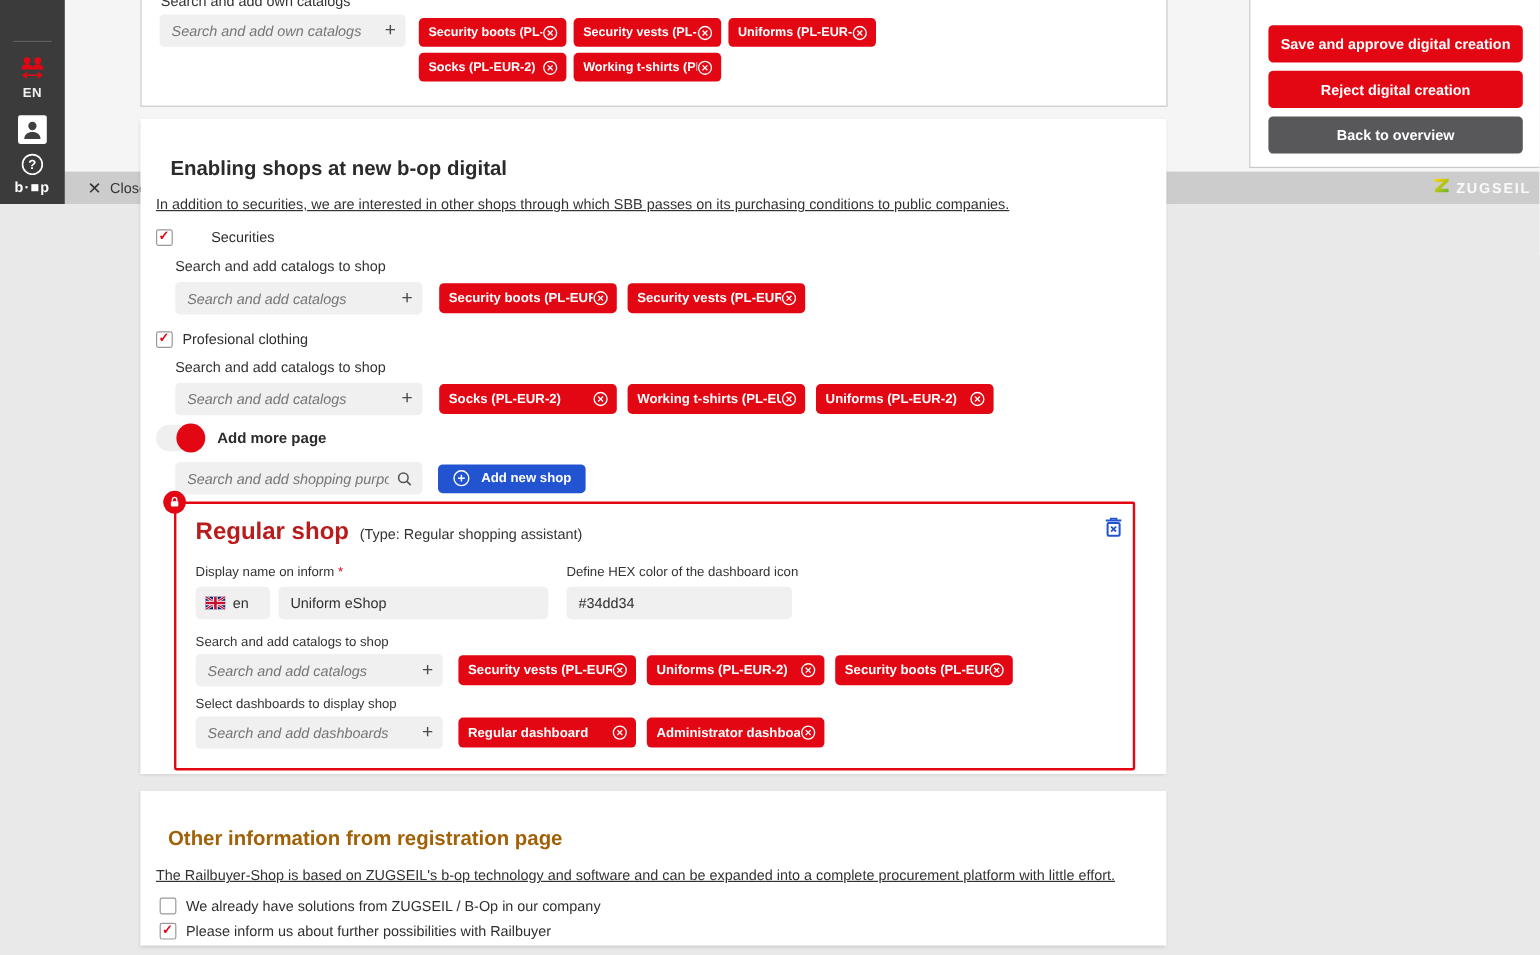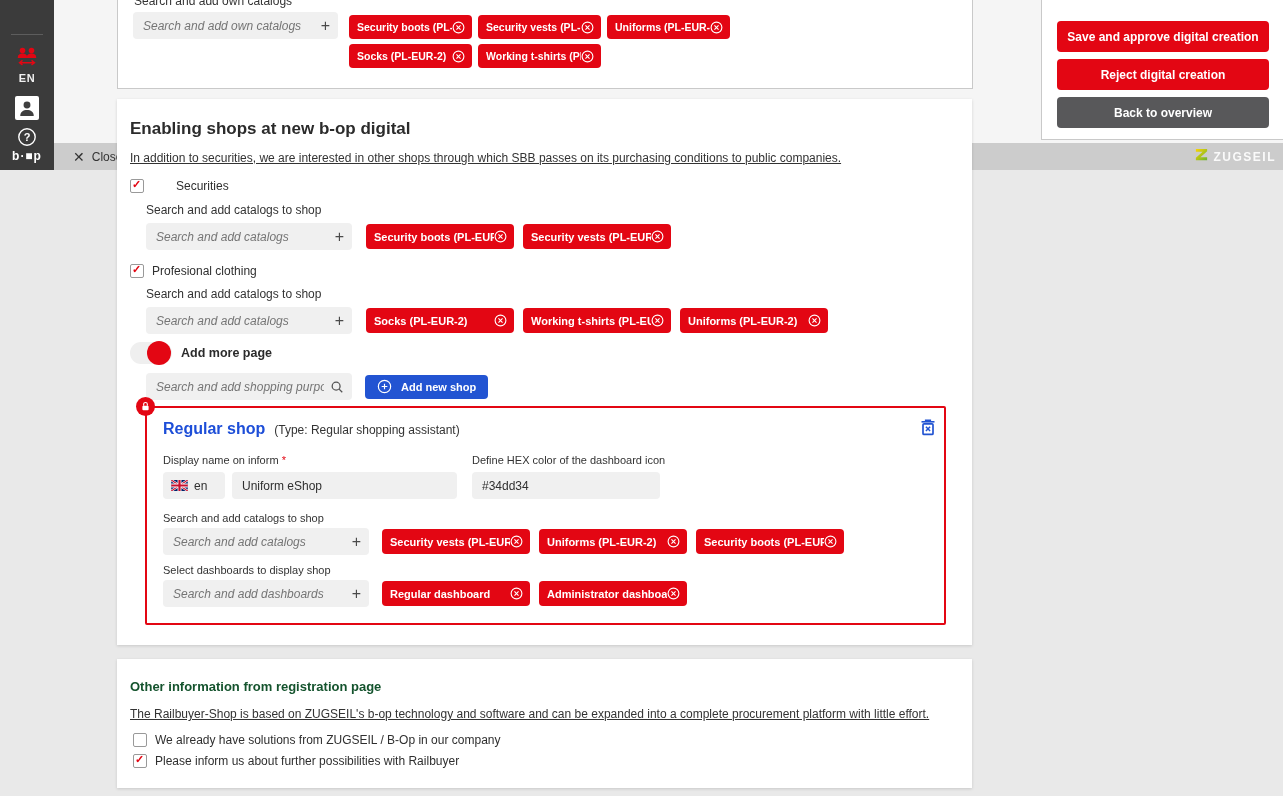--- a/index.html
+++ b/index.html
@@ -33,21 +33,21 @@
 
   .right-card{left:1041px;top:-6px;width:250px;height:144px;z-index:3;}
   .btn{display:block;border:none;border-radius:4px;color:#fff;font-weight:bold;font-size:12px;font-family:inherit;cursor:pointer;}
   .right-card .btn{position:absolute;left:15px;width:212px;height:31px;}
   .btn-red{background:#e30613;}
   .btn-gray{background:#58585a;}
 
   .main-card{left:117px;top:99px;width:855px;height:546px;z-index:4;padding:20px 0 0 13px;box-sizing:border-box;}
   .bottom-card{left:117px;top:659px;width:855px;height:129px;z-index:4;padding:20px 0 0 13px;box-sizing:border-box;}
 
-  h1{font-size:17px;margin:0;color:#2b2b2b;}
+  h1{font-size:17px;margin:12px;color:#2b2b2b;}
   .intro{font-size:12px;margin:12px 12px 0 0;color:#333;text-decoration:underline;}
   .fld-label{font-size:12px;color:#333;}
   .sm-label{font-size:11px;color:#333;}
   .req{color:#e30613;}
 
   .cb-row{display:flex;align-items:center;gap:8px;font-size:12px;color:#2f2f2f;}
   .checkbox{width:12px;height:12px;border:1px solid #999;border-radius:2px;background:#fff;position:relative;flex:0 0 auto;cursor:pointer;}
   .checkbox.checked::after{content:"\2713";position:absolute;left:1px;top:-2px;font-size:11px;font-weight:bold;color:#e30613;}
 
   .input{display:flex;align-items:center;background:#f0f0f0;border-radius:4px;height:27px;padding:0 8px;box-sizing:border-box;}
@@ -66,32 +66,32 @@
   .switch{position:relative;width:42px;height:22px;background:#efefef;border-radius:11px;cursor:pointer;flex:0 0 auto;}
   .knob{position:absolute;left:17px;top:-1px;width:24px;height:24px;border-radius:50%;background:#e30613;}
   .toggle-label{margin-left:9px;font-size:12.5px;font-weight:bold;color:#2b2b2b;}
 
   .btn-blue{background:#2254d2;height:24px;padding:0 12px;margin-left:13px;display:flex;align-items:center;gap:9px;font-size:11px;border-radius:4px;}
 
   .shop-panel{position:relative;margin:6px 18px 0 15px;width:801px;border:2px solid #e30613;border-radius:2px;box-sizing:border-box;padding:12px 16px 16px 16px;background:#fff;}
   .lock-badge{position:absolute;left:-11px;top:-11px;width:19px;height:19px;border-radius:50%;background:#e30613;display:flex;align-items:center;justify-content:center;}
   .trash-btn{position:absolute;right:8px;top:10px;cursor:pointer;background:none;border:none;padding:0;}
   .shop-title-row{display:flex;align-items:baseline;gap:9px;}
-  .shop-title{font-size:16px;font-weight:bold;color:#1d4ed8;}
+  .shop-title{font-size:20px;font-weight:bold;color:#b91c1c;}
   .shop-type{font-size:12px;color:#333;}
   .name-grid{display:grid;grid-template-columns:294px auto;column-gap:15px;margin-top:12px;}
   .name-fields{display:flex;align-items:center;margin-top:4px;}
   .lang-box{width:62px;height:27px;background:#f0f0f0;border-radius:4px;display:flex;align-items:center;gap:6px;padding:0 8px;box-sizing:border-box;font-size:12px;color:#2f2f2f;}
   .name-input{width:225px;margin-left:7px;}
   .hex-input{width:188px;margin-top:4px;}
   .panel-label{margin-top:13px;}
   .panel-row{margin-top:4px;margin-left:0;}
   .panel-row .chips{margin-left:13px;}
 
-  h2{font-size:13px;margin:0;color:#14532d;}
+  h2{font-size:17px;margin:10px;color:#a16207;}
   .bottom-card .cb-row{margin:12px 0 0 3px;}
   .bottom-card .cb-row + .cb-row{margin-top:7px;}
 </style>
 </head>
 <body>
 
 <div id="app">
 
   <div class="modal-bg"></div>
 

